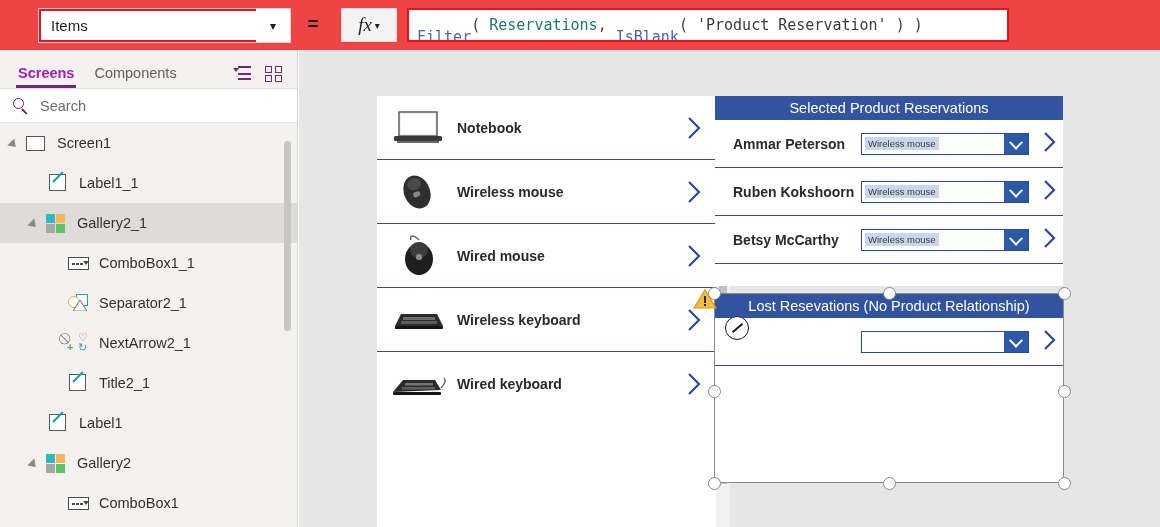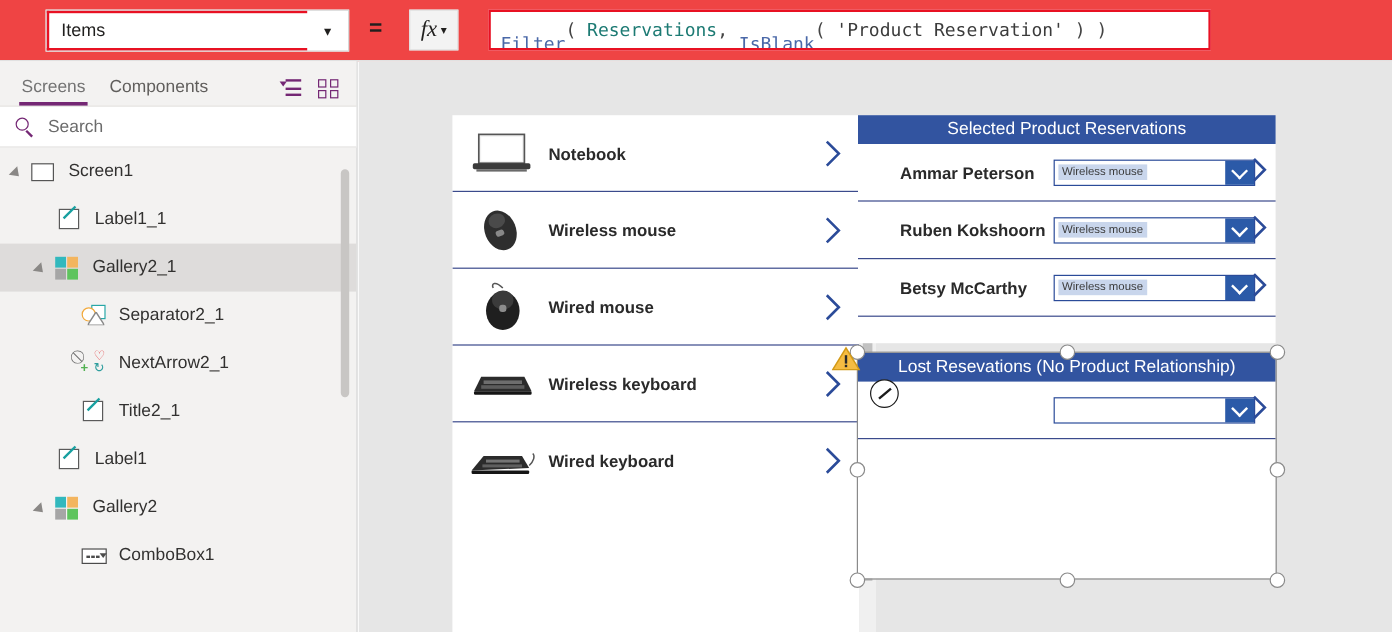--- a/index.html
+++ b/index.html
@@ -31,21 +31,21 @@
   }
   .prop-select .caret {
     width: 34px; height: 100%; display: flex; align-items: center; justify-content: center;
     color: #201f1e; font-size: 12px;
   }
   .eq-sign {
     position: absolute; left: 301px; top: 13px; width: 24px;
     text-align: center; font-size: 19px; color: #201f1e; font-weight: 600;
   }
   .fx-btn {
-    position: absolute; left: 341px; top: 8px; width: 41px; height: 34px;
+    position: absolute; left: 341px; top: 8px; width: 56px; height: 34px;
     border: 1px solid #e0e0e0; background: #f3f3f3;
     display: flex; align-items: center; justify-content: center; gap: 3px;
     font-size: 17px; color: #201f1e;
   }
   .fx-btn .fx { font-family: "Liberation Serif", serif; font-style: italic; font-size: 19px; }
   .fx-btn .chev { font-size: 10px; }
   .formula-box {
     position: absolute; left: 407px; top: 8px; width: 602px; height: 34px;
     border: 2px solid #e81123; background: #fff;
     display: flex; align-items: center; padding-left: 8px;
@@ -62,21 +62,21 @@
     position: absolute; left: 0; top: 51px; width: 298px; height: 476px;
     background: #f3f2f1; border-right: 1px solid #d6d6d6;
   }
   .tabs {
     height: 38px; display: flex; align-items: flex-end;
     border-bottom: 1px solid #e3e1df; background: #f3f2f1; padding-left: 8px;
   }
   .tab {
     padding: 0 10px 7px 10px; font-size: 14.5px; color: #605e5c; position: relative;
   }
-  .tab.active { color: #737373; font-weight: 400; }
+  .tab.active { color: #a21caf; font-weight: 700; }
   .tab.active::after {
     content: ""; position: absolute; left: 8px; right: 8px; bottom: 0;
     height: 3px; background: #742774;
   }
   .tabicons {
     margin-left: auto; display: flex; align-items: center; gap: 14px;
     padding: 0 14px 6px 0;
   }
   .icon-list, .icon-grid { width: 18px; height: 16px; position: relative; }
   .icon-list i {
@@ -215,21 +215,21 @@
   .resgal {
     position: absolute; left: 416px; top: 45px; width: 348px; height: 190px;
     background: #ffffff;
   }
   .res-head {
     height: 24px; background: #3254a0; color: #fff; font-size: 14.5px;
     display: flex; align-items: center; justify-content: center; font-weight: 400;
   }
   .res-row {
     height: 48px; display: flex; align-items: center;
-    border-bottom: 1.5px solid #3b4a8c; padding-left: 18px; position: relative; justify-content: center;
+    border-bottom: 1.5px solid #3b4a8c; padding-left: 18px; position: relative;
   }
   .res-name { font-size: 14px; font-weight: 700; color: #2a2a2a; width: 128px; }
   .combo {
     width: 168px; height: 22px; border: 1.6px solid #2b4b99; background: #fff;
     display: flex; align-items: center; position: relative;
   }
   .combo .chip {
     background: #c9d6ec; font-size: 9.5px; color: #3a3a3a;
     margin-left: 3px; padding: 1px 3px; white-space: nowrap;
   }
@@ -340,20 +340,30 @@
         <span class="twist"></span>
         <span class="ticon ic-gal">
             <i></i>
             <i></i>
             <i></i>
             <i></i>
           </span>
         <span class="tlabel">Gallery2_1</span>
       </div>
 
+      <div class="trow" style="padding-left:66px">
+        <span class="ticon ic-cb">
+            <i class="bx"></i>
+            <i class="d"></i>
+            <i class="d"></i>
+            <i class="d"></i>
+            <i class="ar"></i>
+          </span>
+        <span class="tlabel">ComboBox1_1</span>
+      </div>
 
       <div class="trow" style="padding-left:66px">
         <span class="ticon ic-sep">
           <i class="sq"></i>
             <i class="ci"></i>
           <svg class="trb" viewBox="0 0 14 11">
             <polygon points="7,0 14,11 0,11" fill="#ffffff" stroke="#8a8a8a" stroke-width="1.2"></polygon>
           </svg>
         </span>
         <span class="tlabel">Separator2_1</span>

